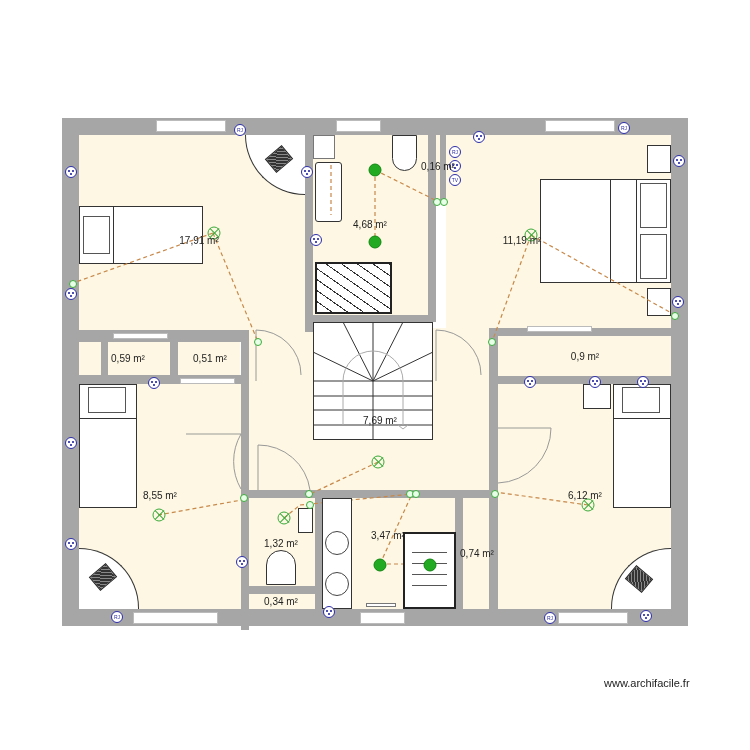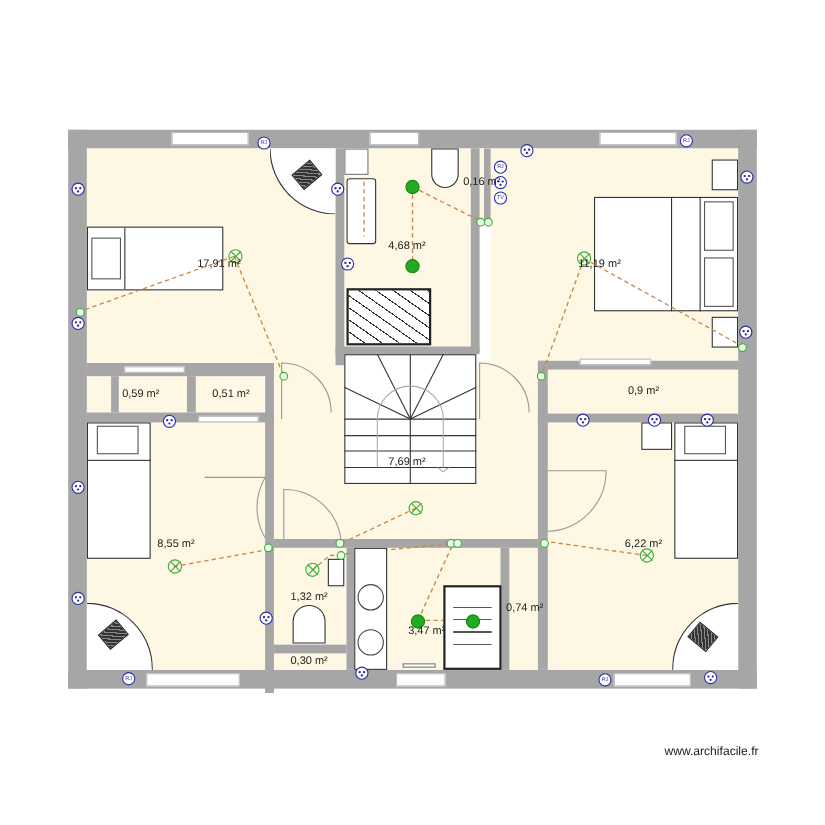--- a/index.html
+++ b/index.html
@@ -201,25 +201,25 @@
 <div class="switch" style="left:244px;top:498px;"></div>
 <div class="switch" style="left:495px;top:494px;"></div>
 <div class="switch" style="left:309px;top:494px;"></div>
 <div class="switch" style="left:410px;top:494px;"></div>
 <div class="switch" style="left:416px;top:494px;"></div>
 <div class="switch" style="left:310px;top:505px;"></div>
 
 <div class="label" style="left:199px;top:240px;">17,91 m²</div>
 <div class="label" style="left:370px;top:224px;">4,68 m²</div>
 <div class="label" style="left:438px;top:166px;">0,16 m²</div>
-<div class="label" style="left:545px;top:240px;">11,19 m²</div>
+<div class="label" style="left:522px;top:240px;">11,19 m²</div>
 <div class="label" style="left:128px;top:358px;">0,59 m²</div>
 <div class="label" style="left:210px;top:358px;">0,51 m²</div>
 <div class="label" style="left:585px;top:356px;">0,9 m²</div>
-<div class="label" style="left:370px;top:420px;text-align:center;">7,69 m²</div>
+<div class="label" style="left:380px;top:420px;text-align:center;">7,69 m²</div>
 <div class="label" style="left:160px;top:495px;">8,55 m²</div>
-<div class="label" style="left:585px;top:495px;">6,22 m²</div>
+<div class="label" style="left:585px;top:495px;">6,12 m²</div>
 <div class="label" style="left:281px;top:543px;">1,32 m²</div>
-<div class="label" style="left:281px;top:601px;">0,30 m²</div>
-<div class="label" style="left:388px;top:574px;text-align:right;">3,47 m²</div>
+<div class="label" style="left:281px;top:601px;">0,34 m²</div>
+<div class="label" style="left:388px;top:535px;text-align:right;">3,47 m²</div>
 <div class="label" style="left:477px;top:553px;">0,74 m²</div>
 
 <div class="watermark">www.archifacile.fr</div>
 
 </body></html>

